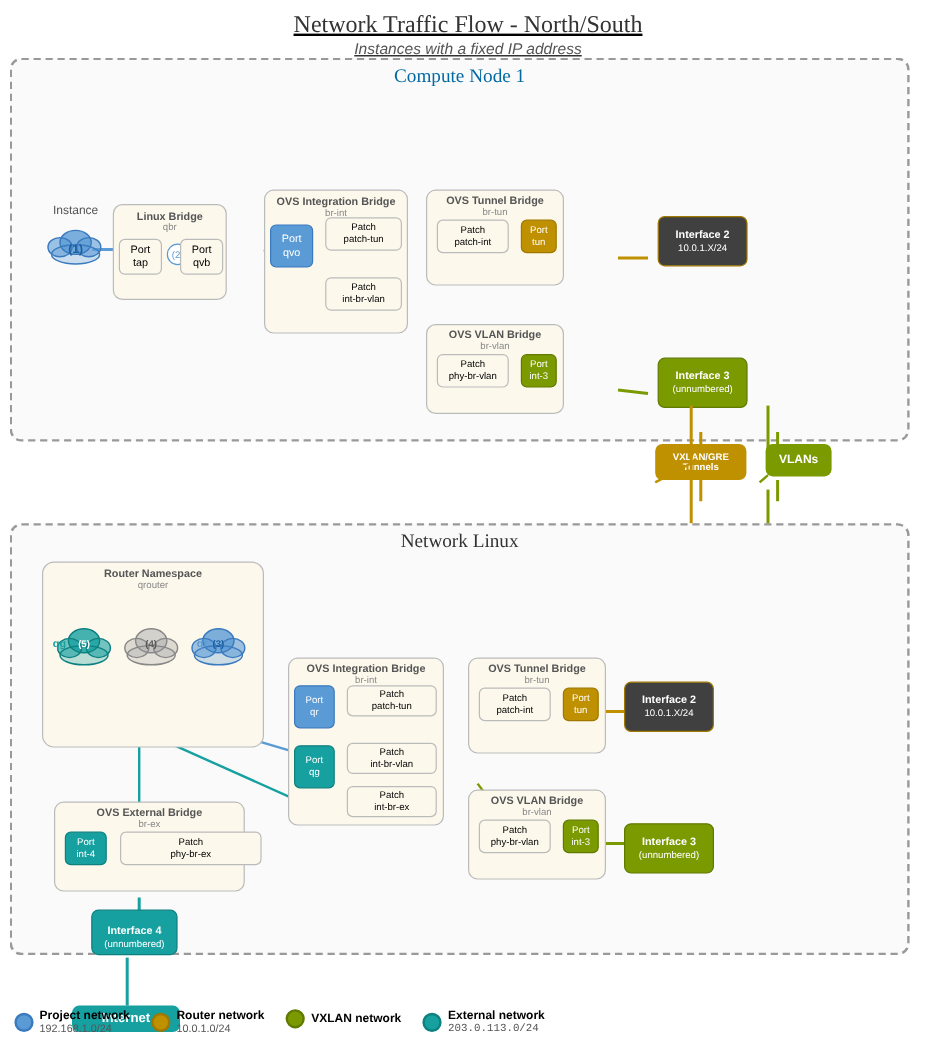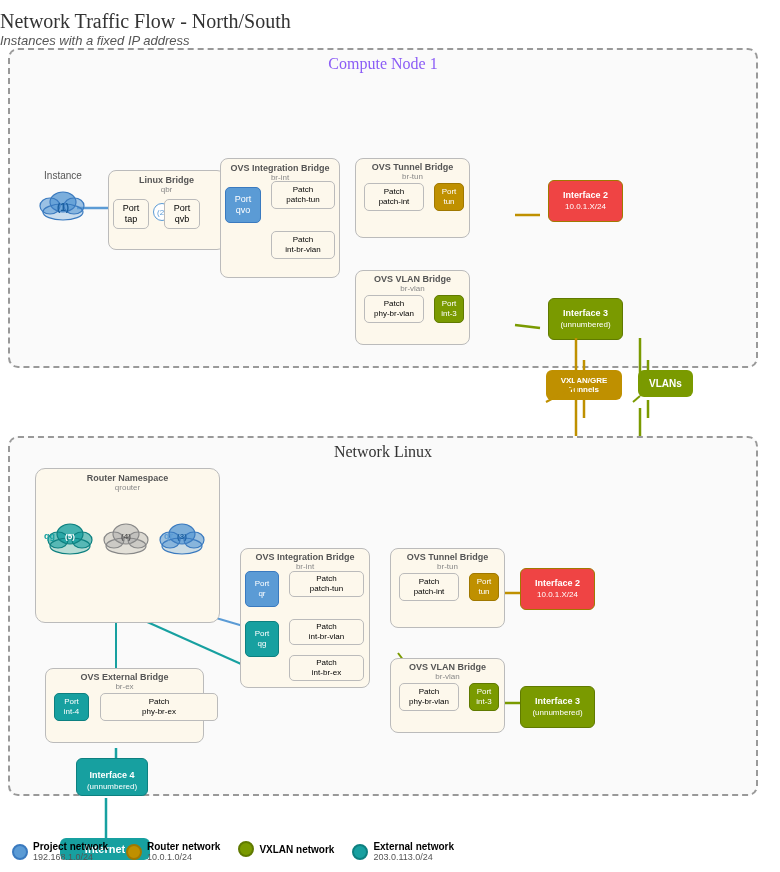--- a/index.html
+++ b/index.html
@@ -5,21 +5,23 @@
     * { box-sizing: border-box; margin: 0; padding: 0; }
     body {
       width: 780px;
       height: 872px;
       background: #fff;
       font-family: Arial, sans-serif;
       font-size: 11px;
       overflow: hidden;
     }
     .page-title {
+      text-align: center;
       padding-top: 10px;
+      text-decoration: underline;
     }
     .page-title h1 {
       font-size: 20px;
       font-weight: normal;
       color: #333;
       font-family: Georgia, serif;
     }
     .page-title h2 {
       font-size: 13px;
       font-weight: normal;
@@ -71,21 +73,21 @@
       flex-direction: column;
       align-items: center;
       justify-content: center;
       font-size: 9px;
       text-align: center;
       line-height: 1.3;
       padding: 3px 5px;
       font-weight: bold;
     }
     .iface-gold {
-      background: #ef4444;
+      background: #404040;
       color: white;
       border: 1.5px solid #a07800;
     }
     .iface-olive {
       background: #7a9a00;
       color: white;
       border: 1.5px solid #607a00;
     }
     .iface-teal {
       background: #17a0a0;
@@ -139,21 +141,21 @@
 <div>
   <div class="page-title">
     <h1>Network Traffic Flow - North/South</h1>
     <h2>Instances with a fixed IP address</h2>
   </div>
 </div>
 
 <div class="main-container" style="position:relative; height:820px;">
 
   <div style="position:absolute; top:0; left:8px; width:750px; height:320px; border:2px dashed #999; border-radius:10px; background:#fafafa;">
-    <div style="text-align:center; font-size:16px; font-family:Georgia,serif; color:#8b5cf6; padding:5px 0 0;">
+    <div style="text-align:center; font-size:16px; font-family:Georgia,serif; color:#0369a1; padding:5px 0 0;">
       <span>Compute Node 1</span>
     </div>
 
     <svg style="position:absolute;top:0;left:0;width:100%;height:100%;pointer-events:none;">
 
       <line x1="67" y1="158" x2="98" y2="158" stroke="#5b9bd5" stroke-width="2.5"></line>
 
       <line x1="130" y1="158" x2="148" y2="158" stroke="#5b9bd5" stroke-width="2.5"></line>
 
       <line x1="160" y1="158" x2="178" y2="158" stroke="#5b9bd5" stroke-width="2.5"></line>
@@ -181,21 +183,21 @@
           <ellipse cx="36" cy="22" rx="10" ry="8" fill="#5b9bd5" opacity="0.6"></ellipse>
           <ellipse cx="12" cy="22" rx="10" ry="8" fill="none" stroke="#3a7abf" stroke-width="1.2"></ellipse>
           <ellipse cx="25" cy="18" rx="13" ry="10" fill="none" stroke="#3a7abf" stroke-width="1.2"></ellipse>
           <ellipse cx="36" cy="22" rx="10" ry="8" fill="none" stroke="#3a7abf" stroke-width="1.2"></ellipse>
           <ellipse cx="25" cy="28" rx="20" ry="8" fill="none" stroke="#3a7abf" stroke-width="1.2"></ellipse>
           <text x="25" y="27" text-anchor="middle" font-size="10" font-weight="bold" fill="#1a5fa0">(1)</text>
         </svg>
       </div>
     </div>
 
-    <div style="position:absolute; top:120px; left:98px; width:117px; height:80px; border:1.5px solid #bbb; border-radius:8px; background:#fdf8ec;">
+    <div style="position:absolute; top:120px; left:84px; width:95px; height:80px; border:1.5px solid #bbb; border-radius:8px; background:#fdf8ec;">
       <div style="text-align:center; font-size:9px; color:#555; font-weight:bold; padding:4px 0 0;">Linux Bridge</div>
       <div style="text-align:center; font-size:8px; color:#888;">qbr</div>
 
       <div style="position:absolute; top:28px; left:4px; width:36px; height:30px;" class="port-box">
         <span style="white-space:pre;">Port
 tap</span>
       </div>
 
       <div style="position:absolute; top:32px; left:44px; width:18px; height:18px; border-radius:50%; border:1.5px solid #5b9bd5; background:#fff; display:flex; align-items:center; justify-content:center; font-size:8px; color:#5b9bd5;">
         <span>(2)</span>
@@ -486,18 +488,18 @@
     <div class="legend-item">
       <div class="legend-circle" style="background:#7a9a00; border:2px solid #607a00;"></div>
       <div>
         <div style="font-size:10px; font-weight:bold;">VXLAN network</div>
       </div>
     </div>
     <div class="legend-item">
       <div class="legend-circle" style="background:#17a0a0; border:2px solid #0d8080;"></div>
       <div>
         <div style="font-size:10px; font-weight:bold;">External network</div>
-        <div style="font-size:9px; color:#555;">203.0.113.0/24</div>
+        <div style="font-size:9px; color:#555;font-family:Liberation Mono, monospace;">203.0.113.0/24</div>
       </div>
     </div>
   </div>
 
 </div>
 
 </body></html>

